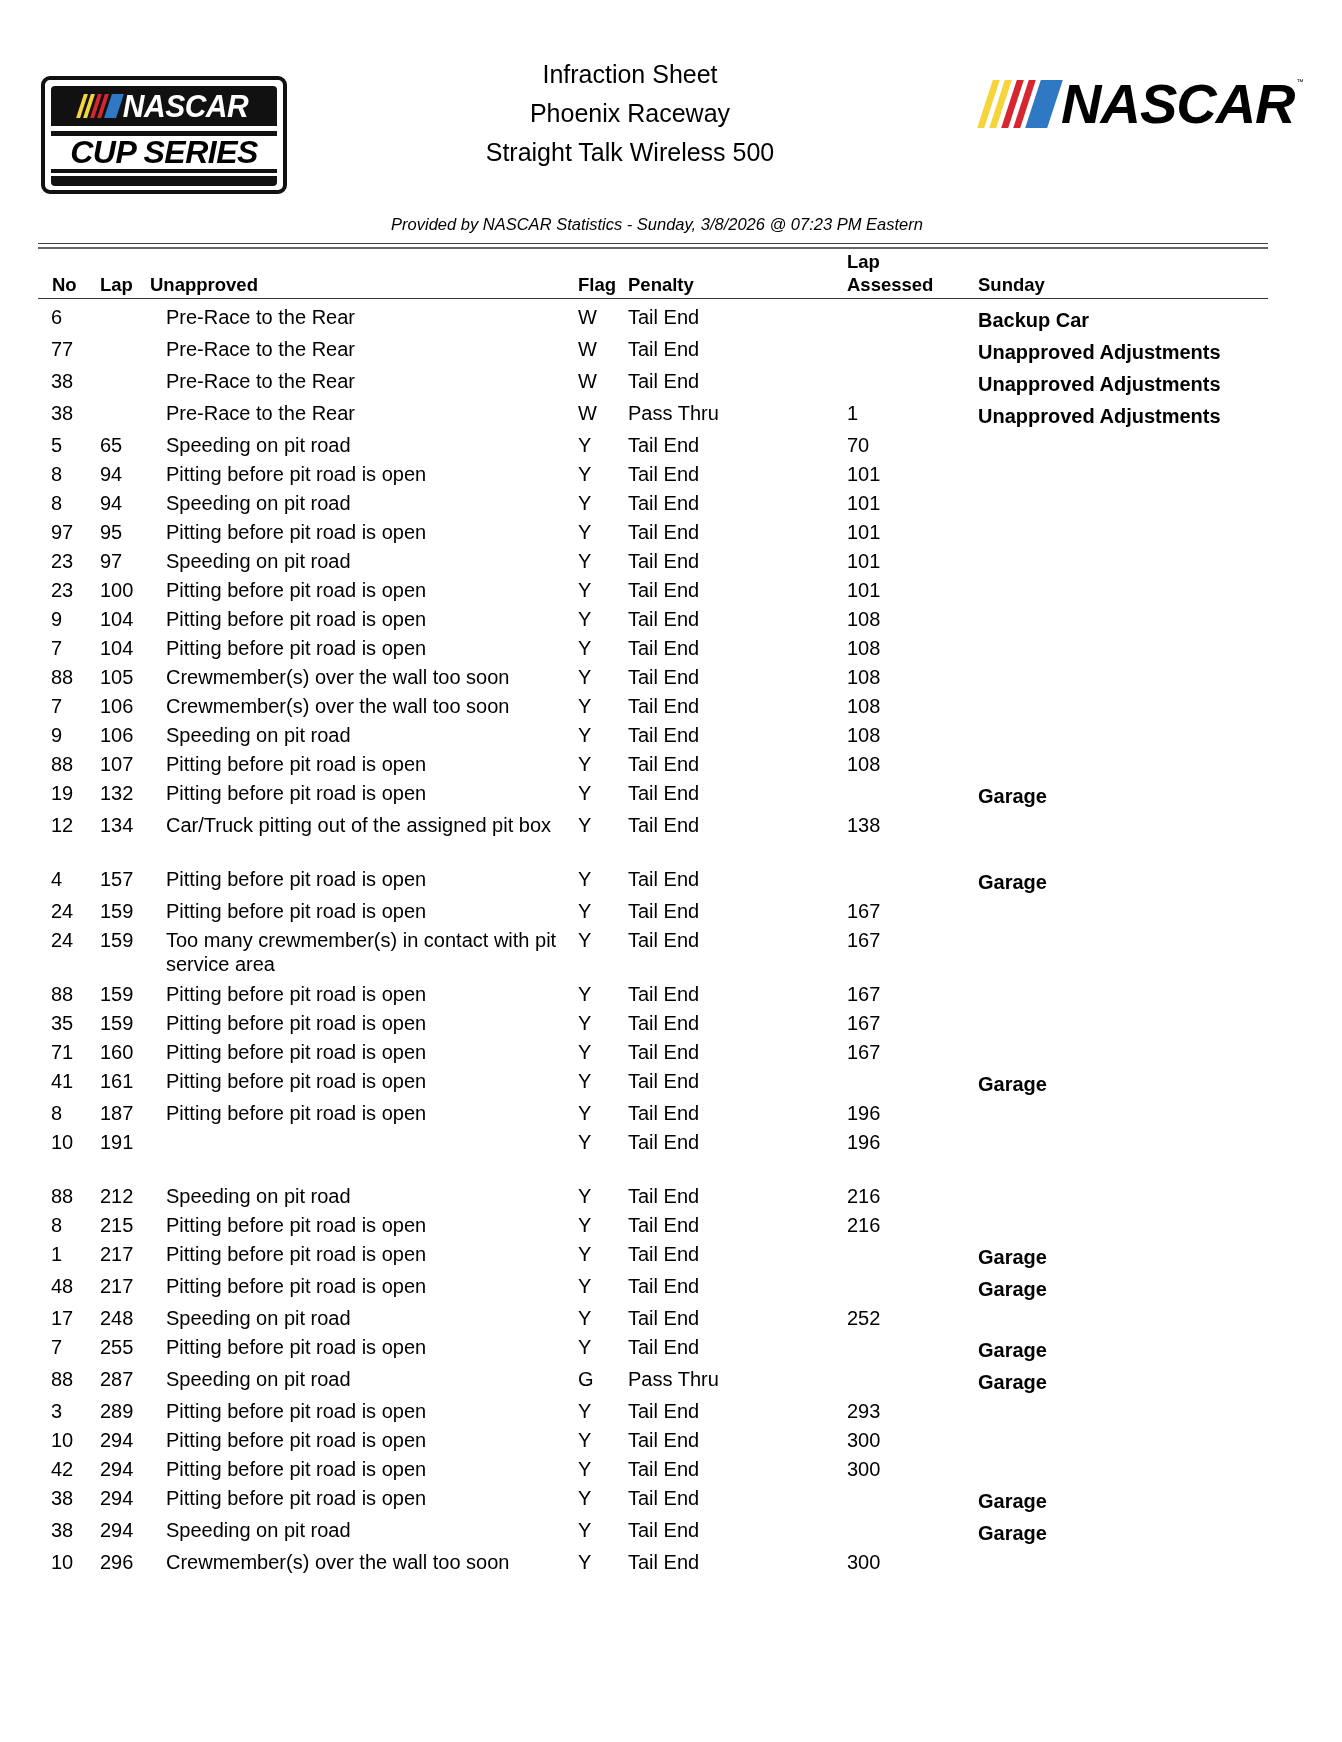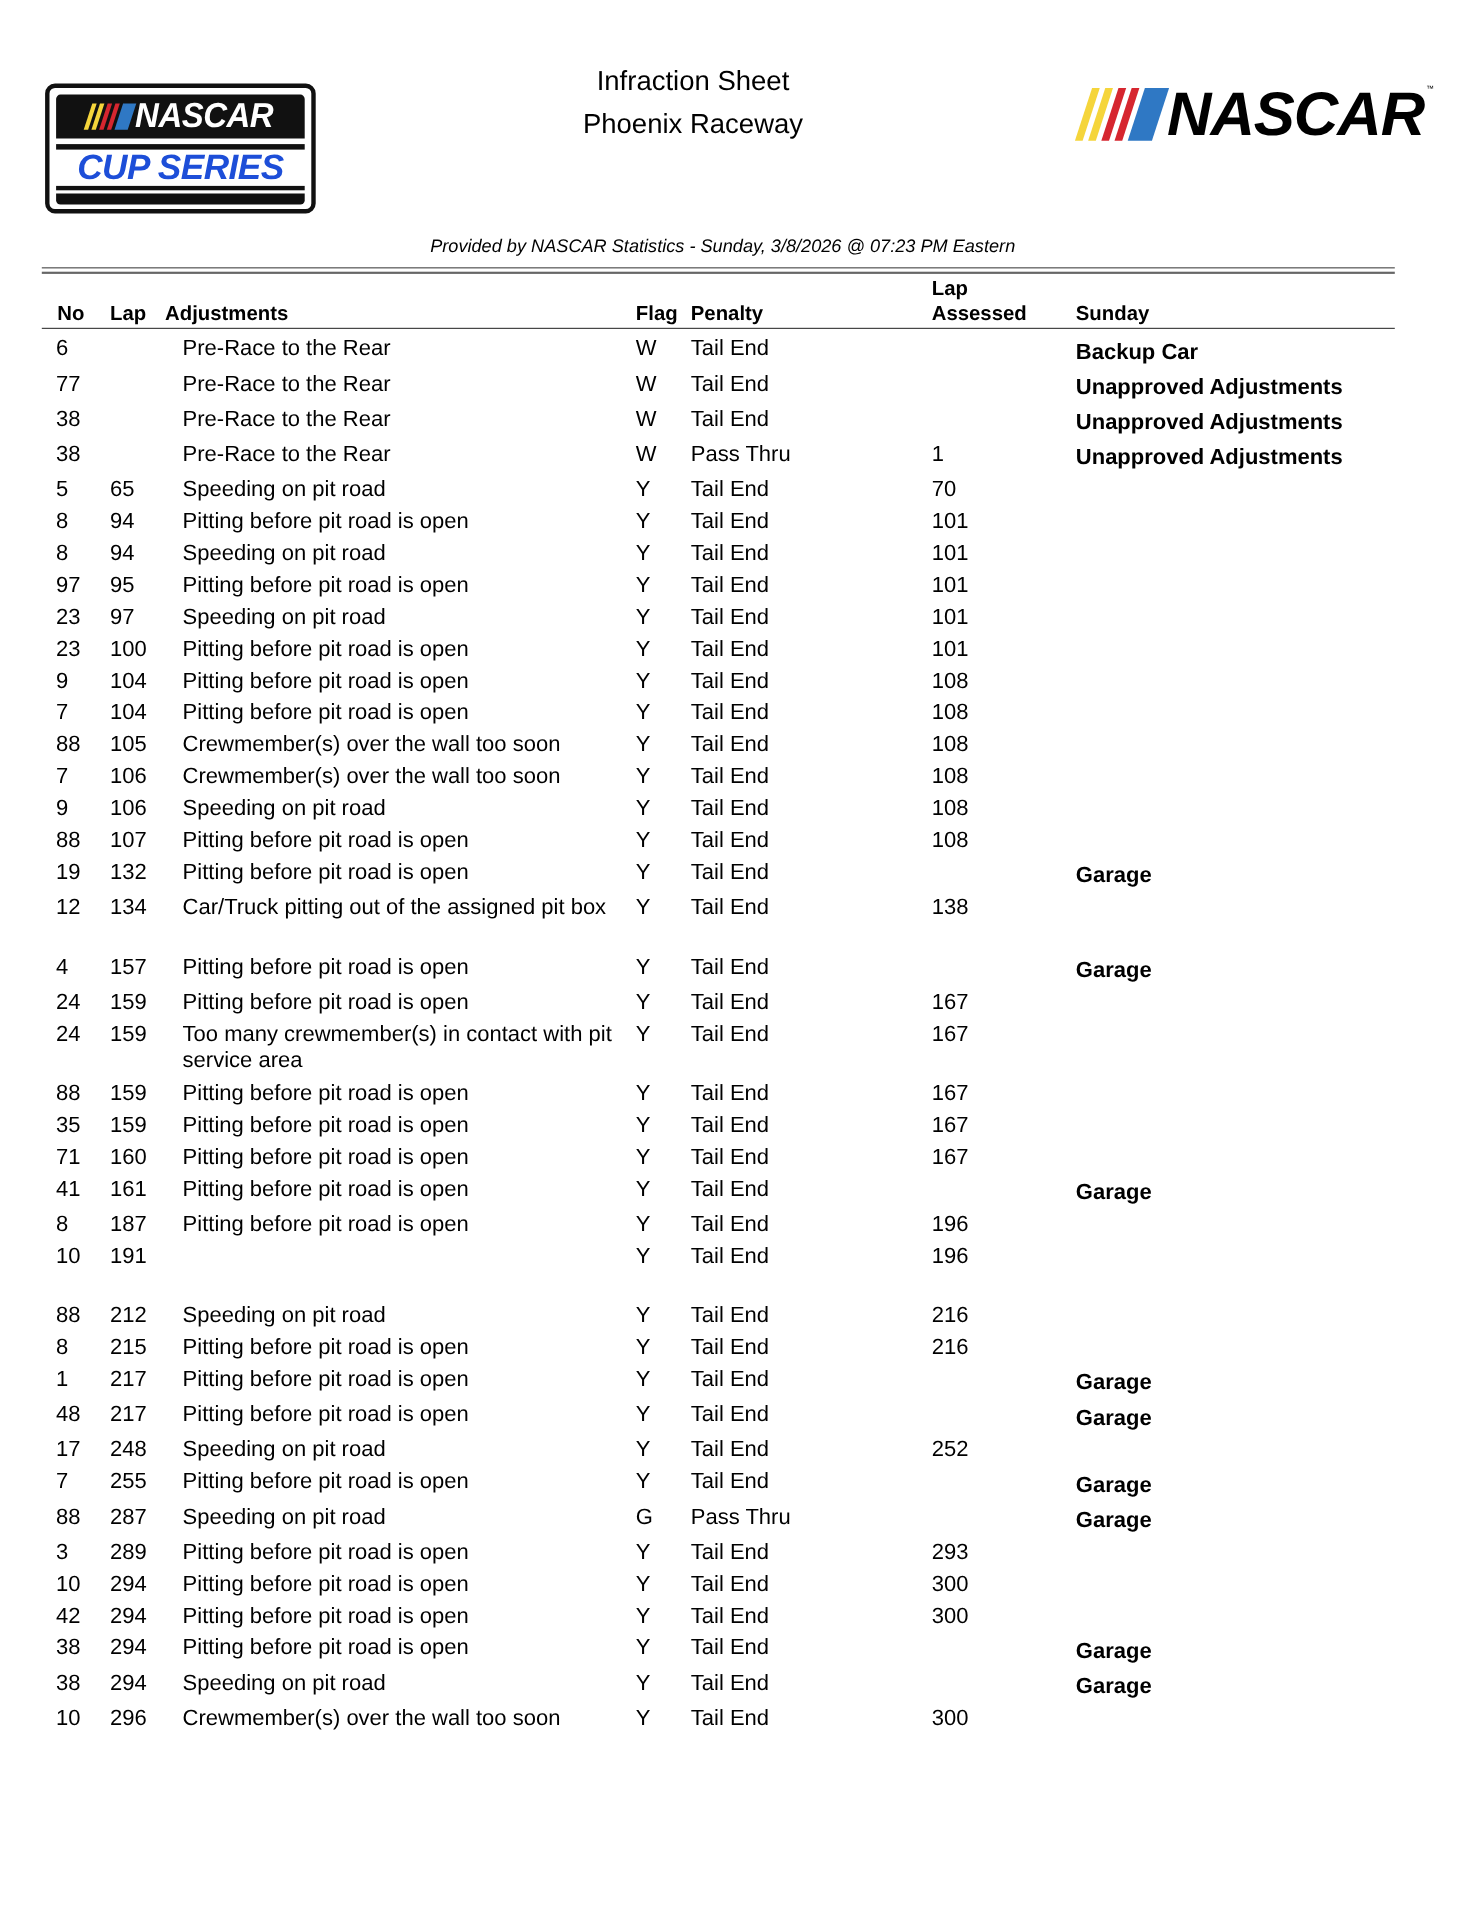--- a/index.html
+++ b/index.html
@@ -12,21 +12,21 @@
   .logo-cup .top-band { position: absolute; left: 6px; right: 6px; top: 6px; height: 40px;
               background: #111; border-radius: 4px 4px 0 0; display:flex; align-items:center; justify-content:center; }
   .stripes { display:inline-flex; gap: 3px; margin-right: 3px; }
   .stripes i { display:block; width: 4px; height: 24px; transform: skewX(-18deg); }
   .stripes i.y { background:#f5d53b; } .stripes i.r { background:#d6262f; }
   .stripes i.b { width: 12px; background:#2f78c4; }
   .logo-cup .nascar-word { color:#fff; font-weight: bold; font-style: italic; font-size: 30px;
               letter-spacing: -0.5px; transform: scaleY(1.05); }
   .logo-cup .rule1 { position:absolute; left:6px; right:6px; top:51px; height:5px; background:#111; }
   .logo-cup .cup-word { position:absolute; left:0; right:0; top:54px; text-align:center;
-              font-weight:bold; font-style:italic; font-size:32px; letter-spacing:-0.5px; color:#1d4ed8; }
+              font-weight:bold; font-style:italic; font-size:32px; letter-spacing:-0.5px; color:#000000; }
   .logo-cup .rule2 { position:absolute; left:6px; right:6px; top:89px; height:4px; background:#111; }
   .logo-cup .rule3 { position:absolute; left:6px; right:6px; top:96px; height:10px; background:#111; border-radius:0 0 4px 4px; }
 
   .logo-nascar { position:absolute; left: 985px; top: 78px; height: 52px; display:flex; align-items:center; }
   .logo-nascar .stripes i { height: 48px; width: 7px; }
   .logo-nascar .stripes i.b { width: 22px; }
   .logo-nascar .stripes { gap: 5px; margin-right: 6px; }
   .logo-nascar .nascar-word { font-weight:bold; font-style:italic; font-size: 56px; letter-spacing:-1px;
               color:#000; line-height: 52px; }
   .logo-nascar .tm { font-size: 7px; align-self:flex-start; margin-left:2px; }
@@ -82,41 +82,42 @@
   </div>
   <div class="rule1"></div>
   <div class="cup-word">CUP SERIES</div>
   <div class="rule2"></div>
   <div class="rule3"></div>
 </div>
 
 <div class="title-block">
   <div>Infraction Sheet</div>
   <div>Phoenix Raceway</div>
+  <div>Straight Talk Wireless 500</div>
 </div>
 
 <div class="logo-nascar">
   <span class="stripes">
     <i class="y"></i>
       <i class="y"></i>
       <i class="r"></i>
       <i class="r"></i>
       <i class="b"></i>
   </span>
   <span class="nascar-word">NASCAR</span>
   <span class="tm">™</span>
 </div>
 
 <div class="provided">Provided by NASCAR Statistics - Sunday, 3/8/2026 @ 07:23 PM Eastern</div>
 <div class="double-rule"></div>
 
 <div class="thead">
   <span class="th-no">No</span>
   <span class="th-lap">Lap</span>
-  <span class="th-inf">Adjustments</span>
+  <span class="th-inf">Unapproved</span>
   <span class="th-flag">Flag</span>
   <span class="th-pen">Penalty</span>
   <span class="th-la1">Lap</span>
   <span class="th-la2">Assessed</span>
   <span class="th-notes">Sunday</span>
 </div>
 
 <div class="rows" id="rows">
     <div class="row note">
       <span class="c-no">6</span>

